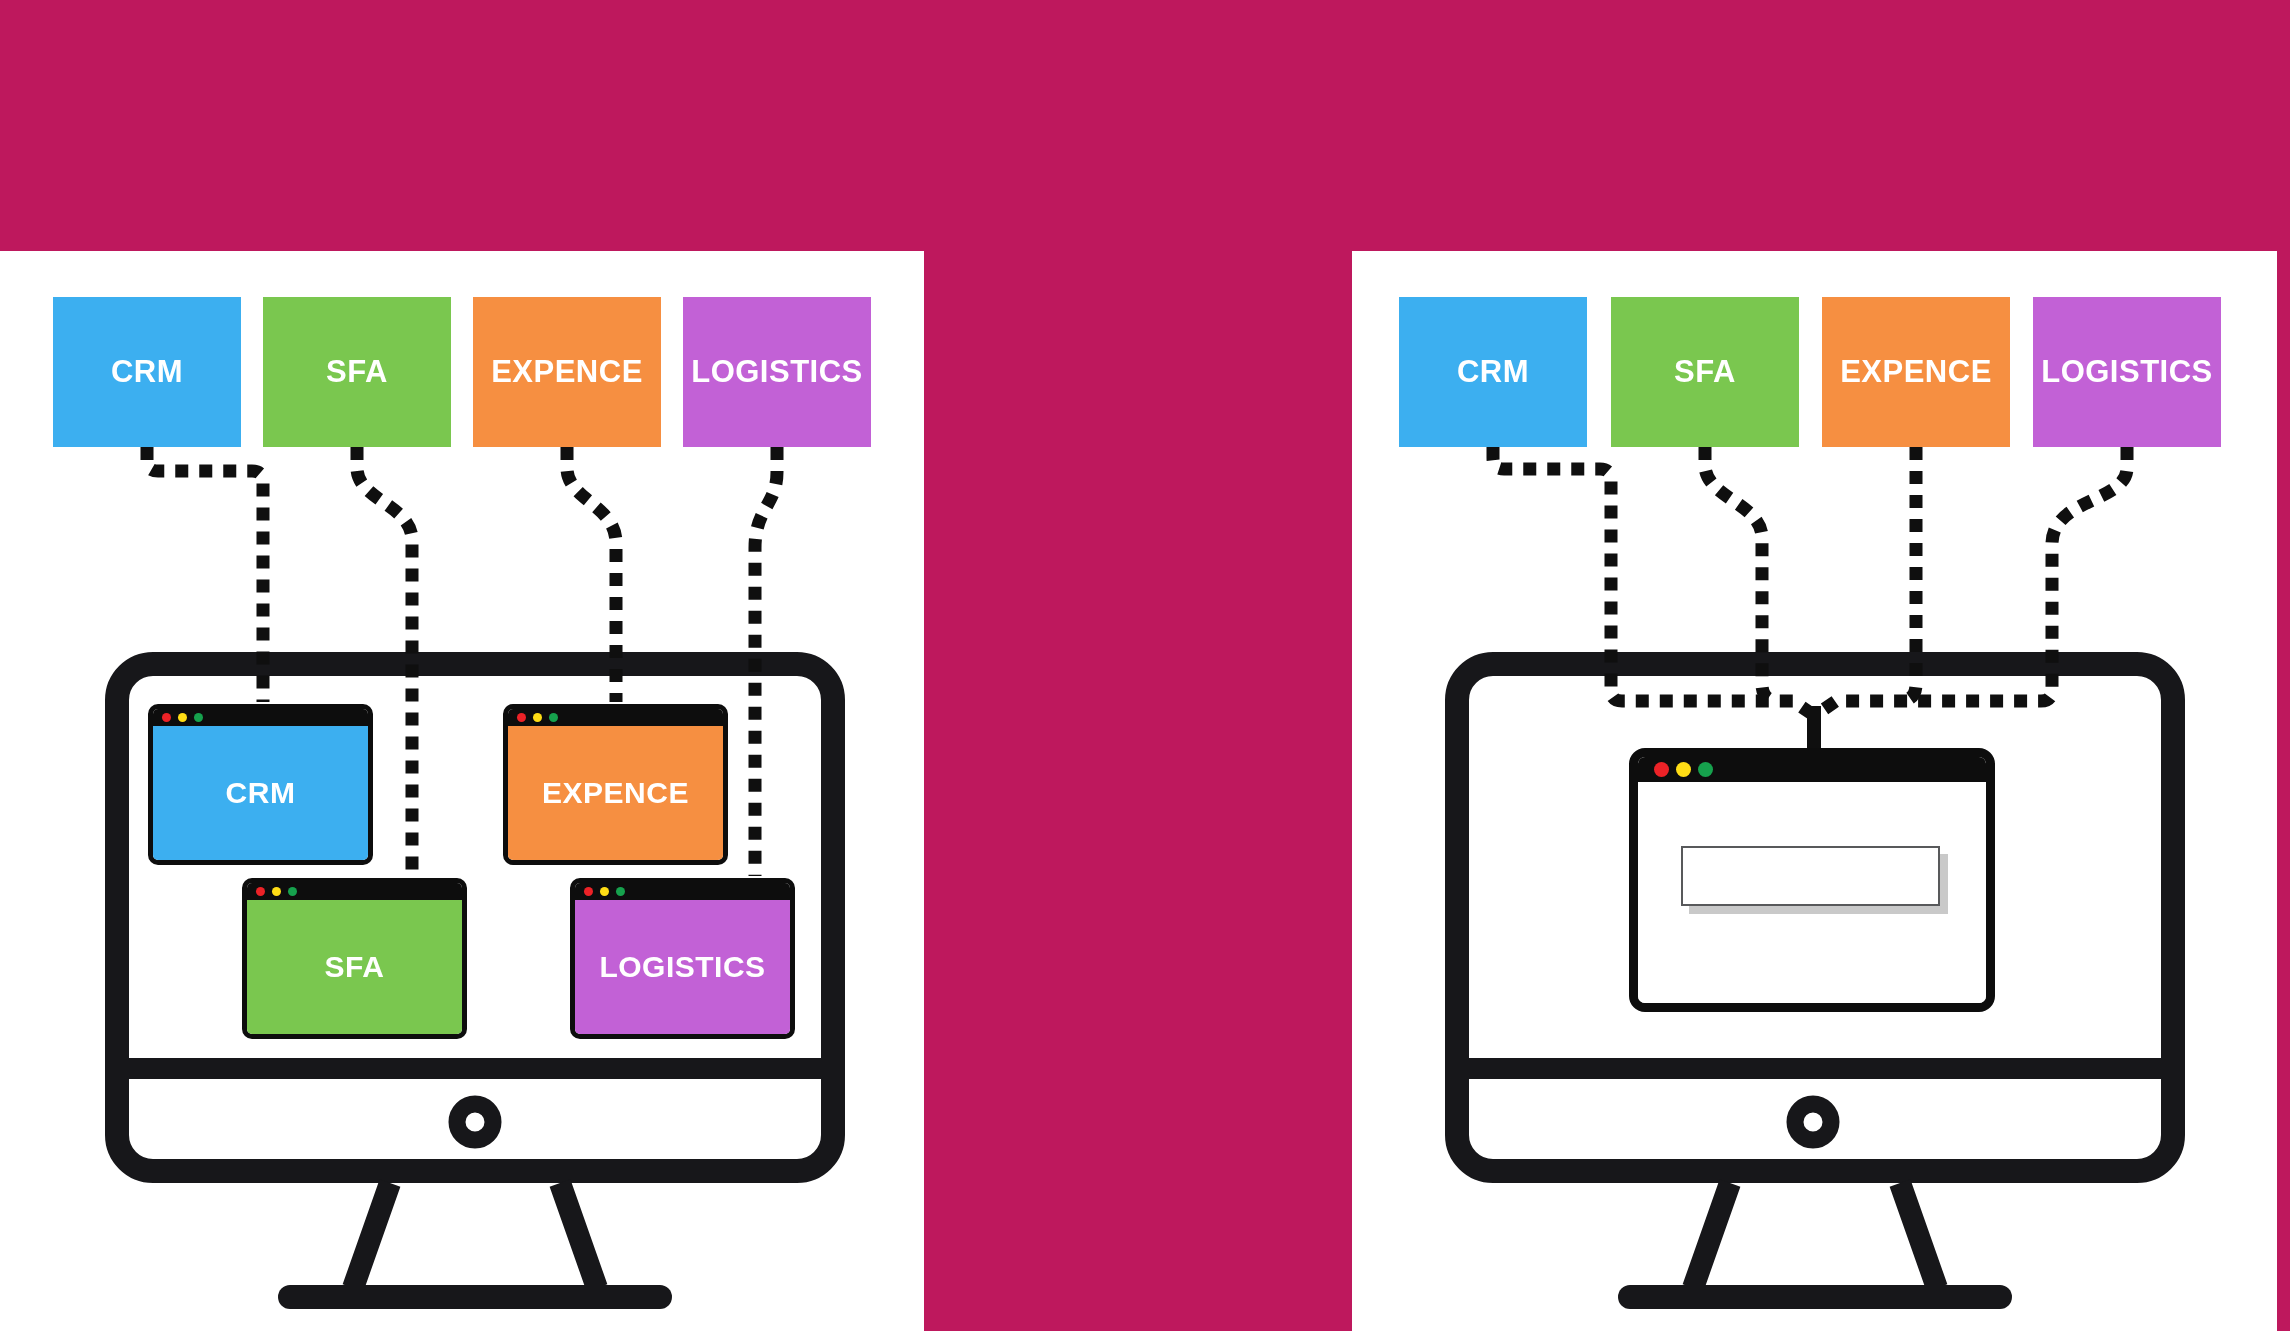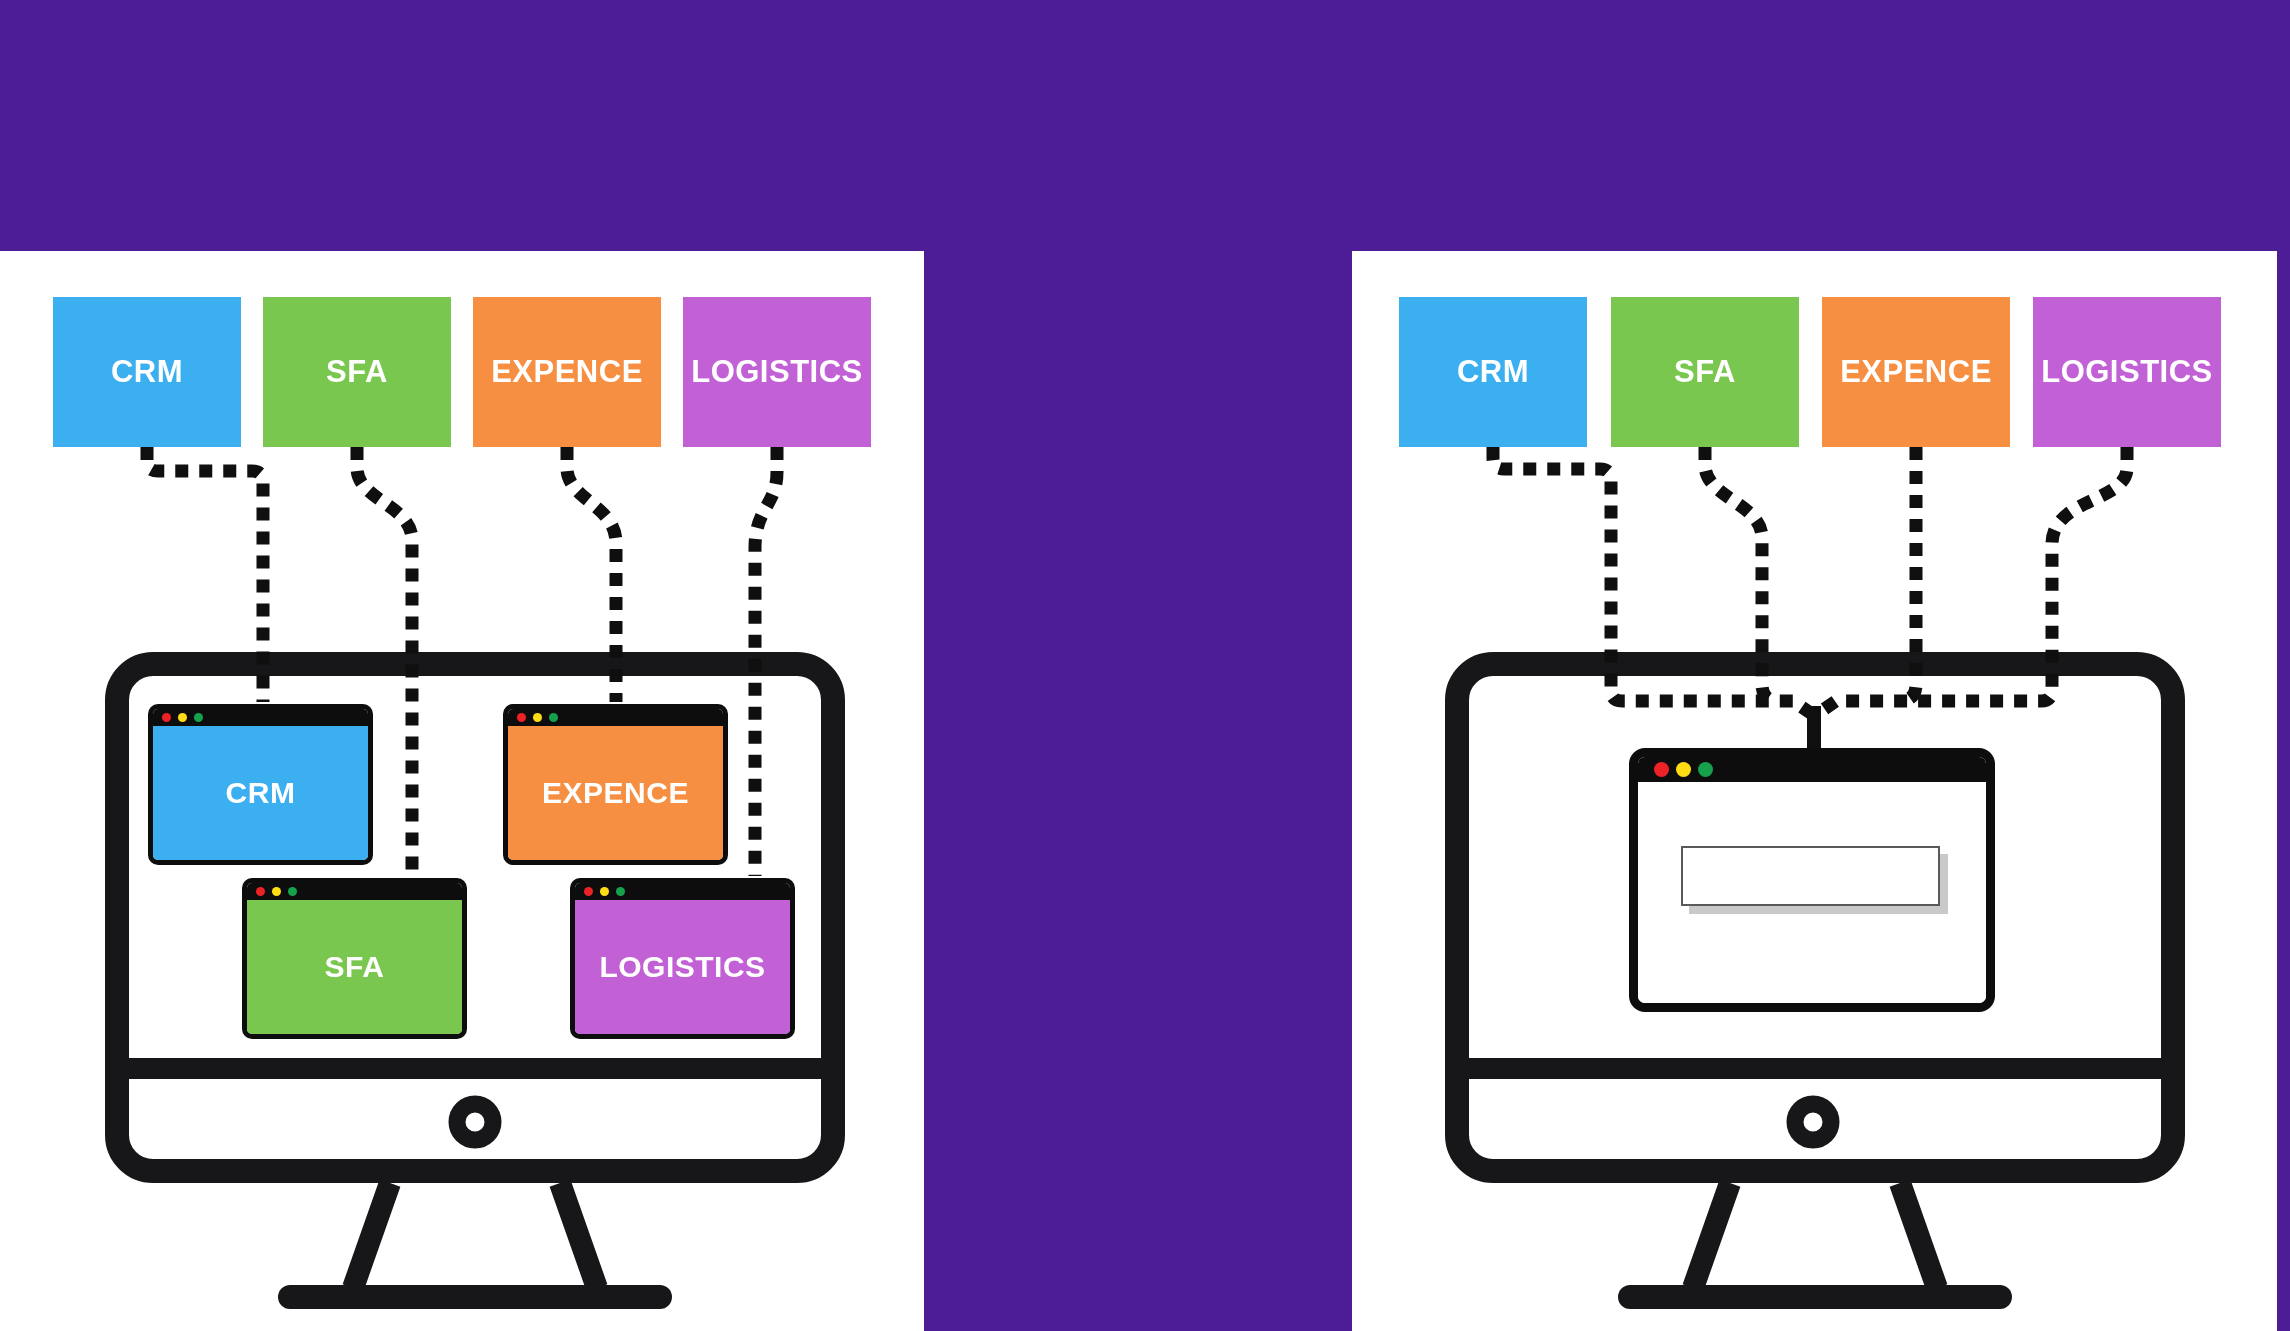--- a/index.html
+++ b/index.html
@@ -3,21 +3,21 @@
 <meta charset="utf-8">
 <title>SaaS Integration Diagram</title>
 <style>
   html,body{margin:0;padding:0;}
   body{
     width:2290px;height:1331px;
     background:#000000;
     font-family:"Liberation Sans", sans-serif;
     overflow:hidden;
   }
-  .stage{position:relative;width:2290px;height:1331px;background:#4c1d95;}
+  .stage{position:relative;width:2290px;height:1331px;background:#be185d;}
   .panel{position:absolute;top:251px;height:1080px;background:#ffffff;}
   .panel-left{left:0;width:924px;}
   .panel-right{left:1352px;width:925px;}
 
   .overlay{position:absolute;left:0;top:0;width:2290px;height:1331px;z-index:2;pointer-events:none;}
 
   
   .source-box{
     position:absolute;top:297px;width:188px;height:150px;z-index:3;
     display:flex;align-items:center;justify-content:center;

